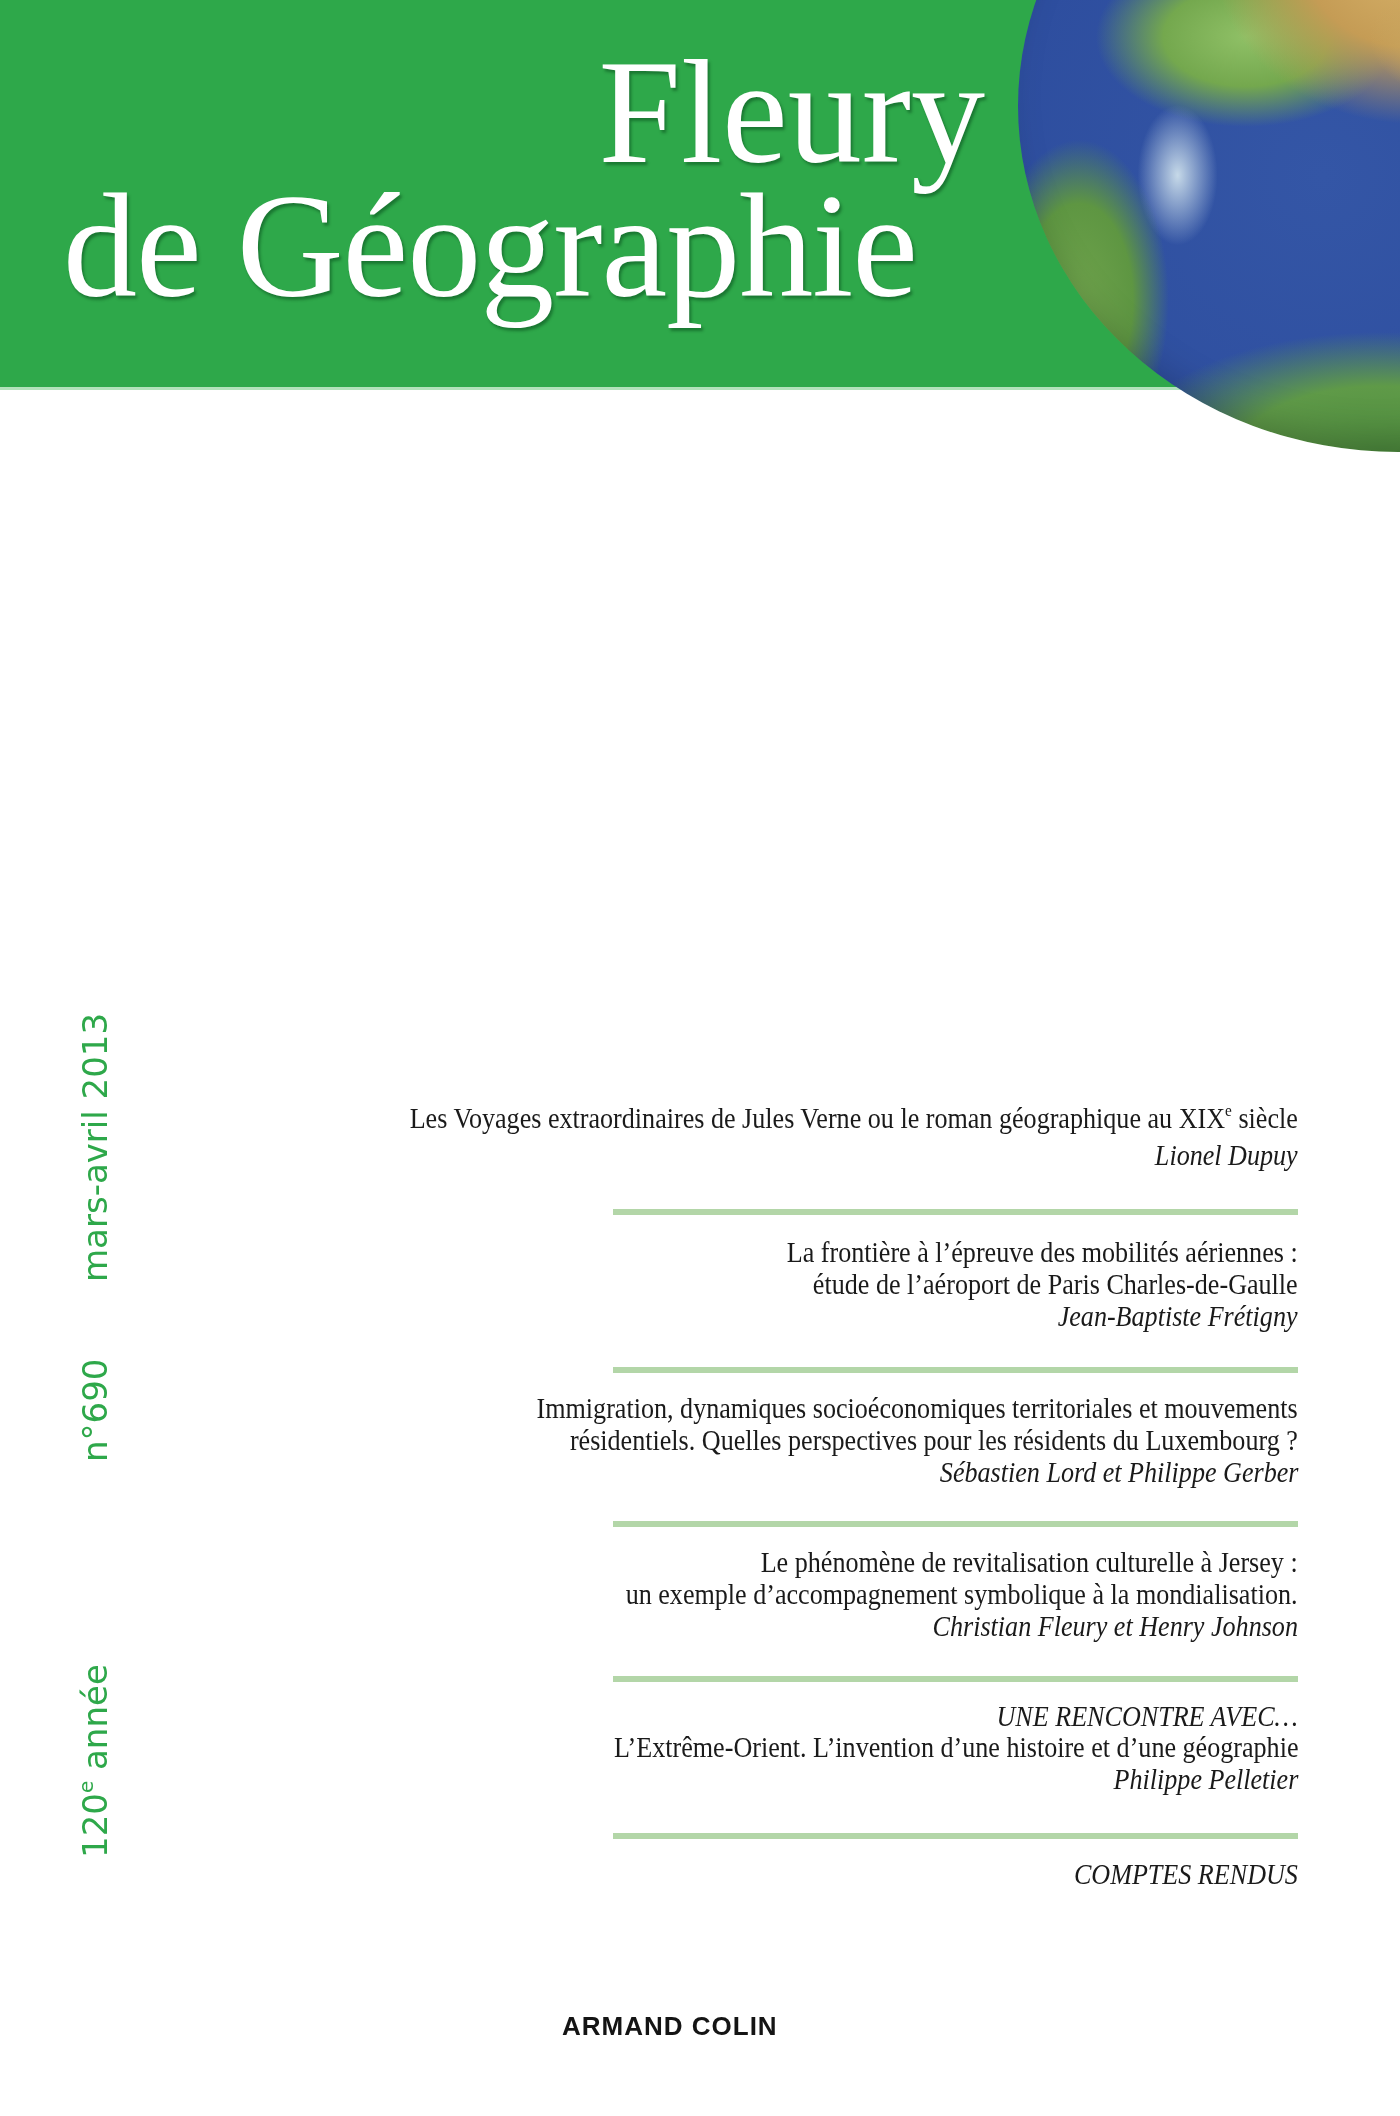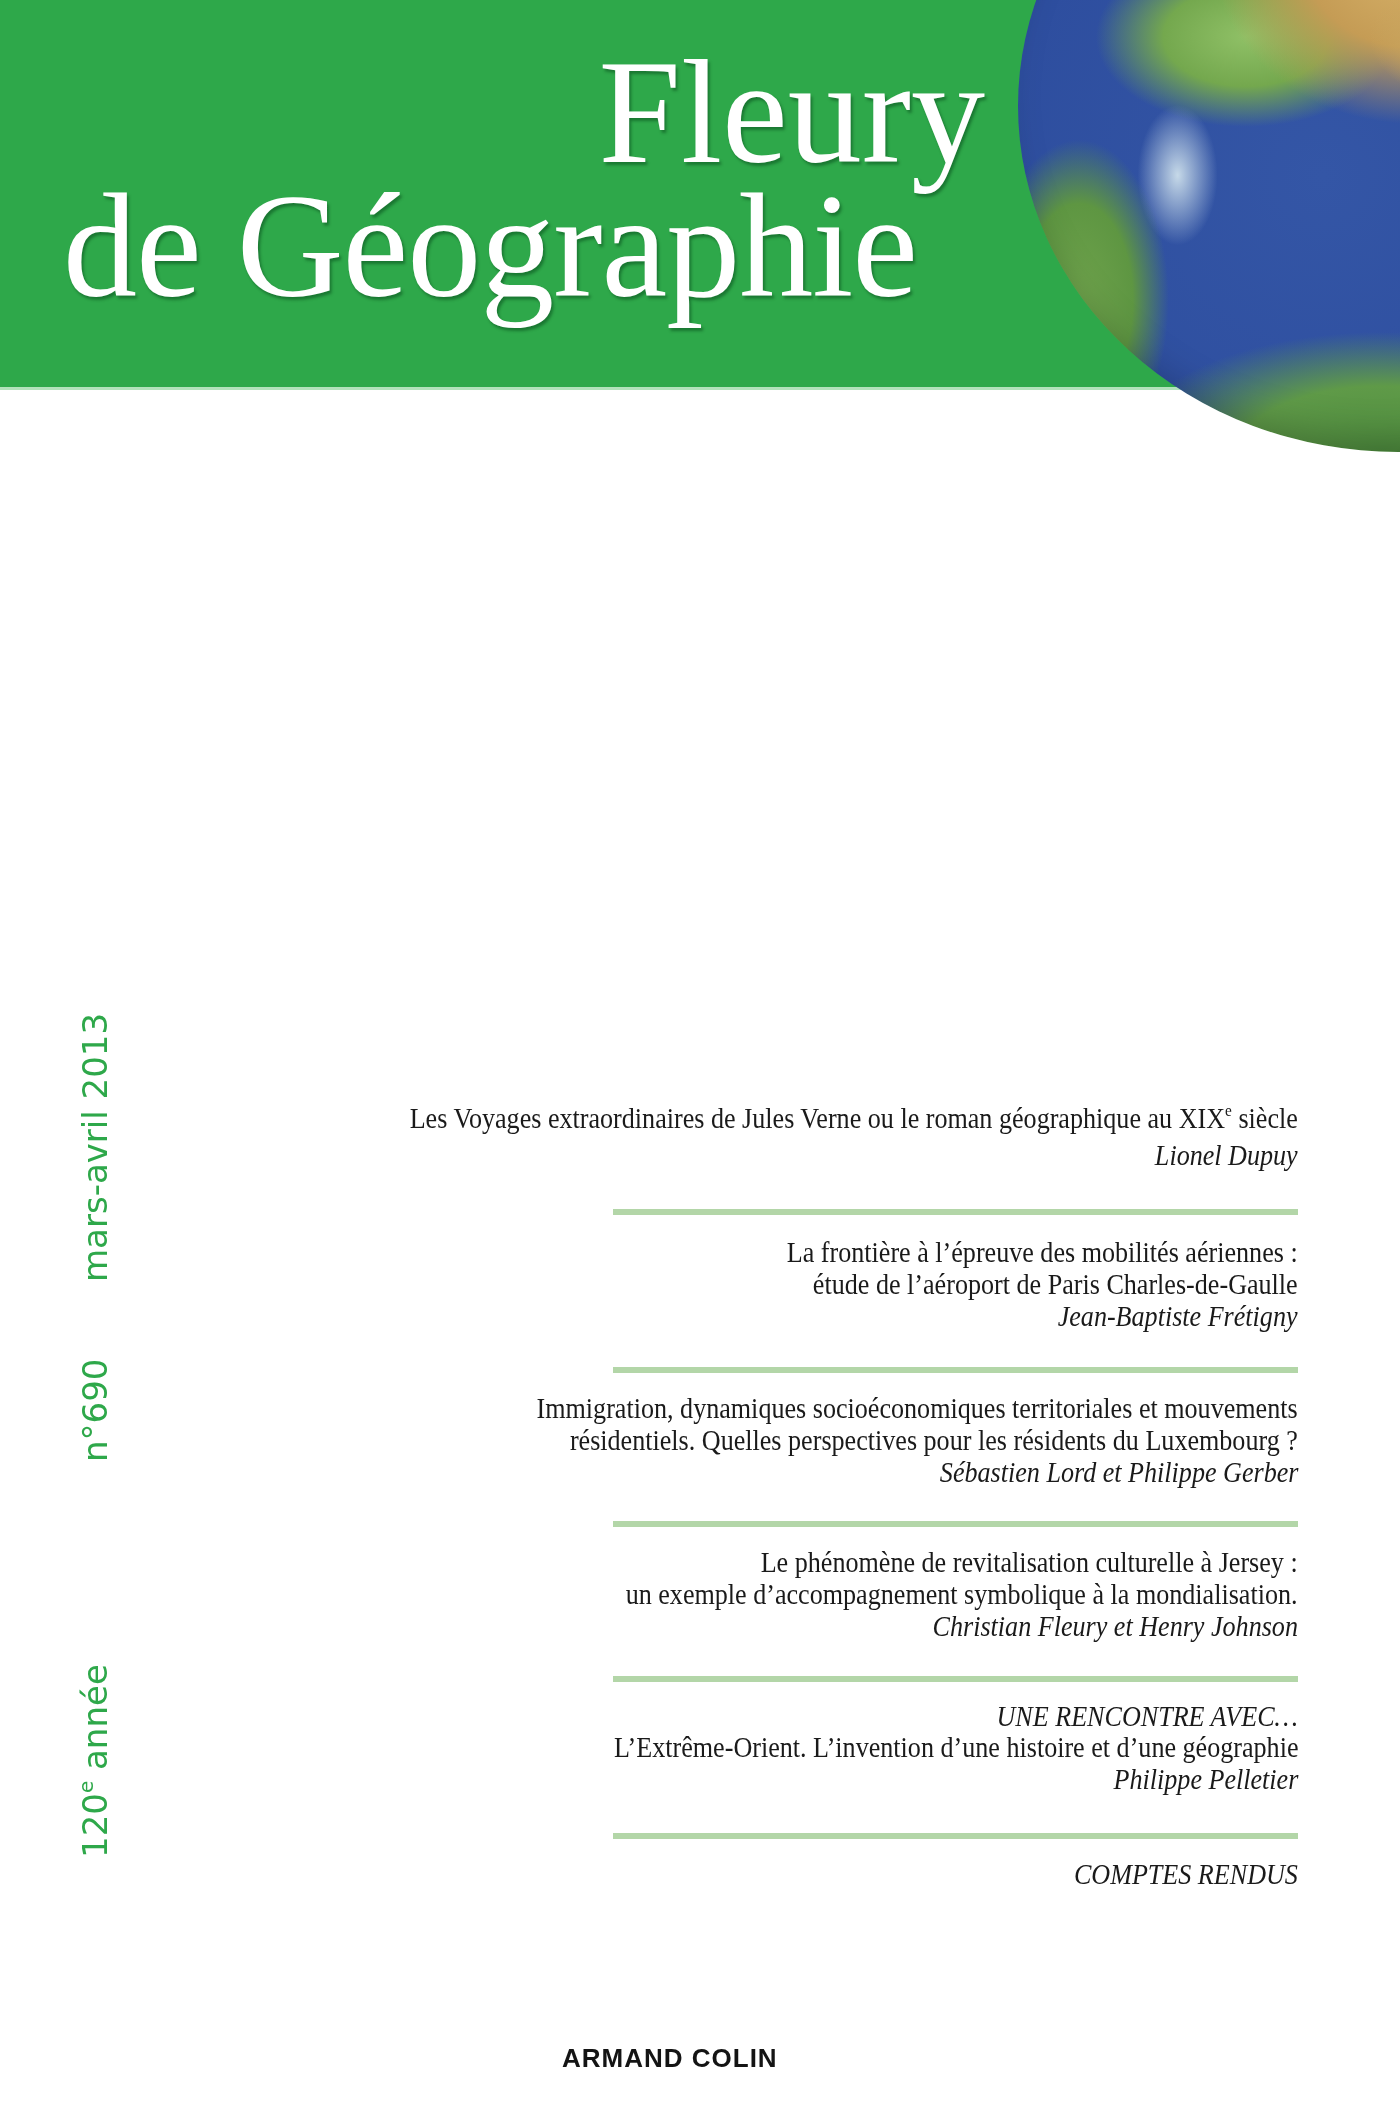--- a/index.html
+++ b/index.html
@@ -27,21 +27,21 @@
   .v-num { left:78px; top:1462px; }
   .v-date { left:78px; top:1282px; }
 
   .toc { position:absolute; left:0; top:0; width:1400px; }
   .line { position:absolute; right:102px; white-space:nowrap; font-size:29px; line-height:32px; color:#1a1a1a; text-align:right; transform-origin:right center; }
   .line sup { font-size:17px; vertical-align:12px; line-height:0; }
   .cond { transform:scaleX(0.9); }
   .author { font-style:italic; }
   .divider { position:absolute; left:613px; width:685px; height:6px; background:#b3d6a8; }
 
-  .publisher { position:absolute; left:562px; top:2011px; font-family:"Liberation Sans", sans-serif; font-weight:bold; font-size:26px; letter-spacing:1px; color:#141414; white-space:nowrap;margin-top:32px; }
+  .publisher { position:absolute; left:562px; top:2011px; font-family:"Liberation Sans", sans-serif; font-weight:bold; font-size:26px; letter-spacing:1px; color:#141414; white-space:nowrap; }
 </style>
 </head>
 <body>
 
 <div class="band"></div>
 <div class="band-edge"></div>
 <div class="globe"></div>
 
 <div class="title title-1">Fleury</div>
 <div class="title title-2">de Géographie</div>

